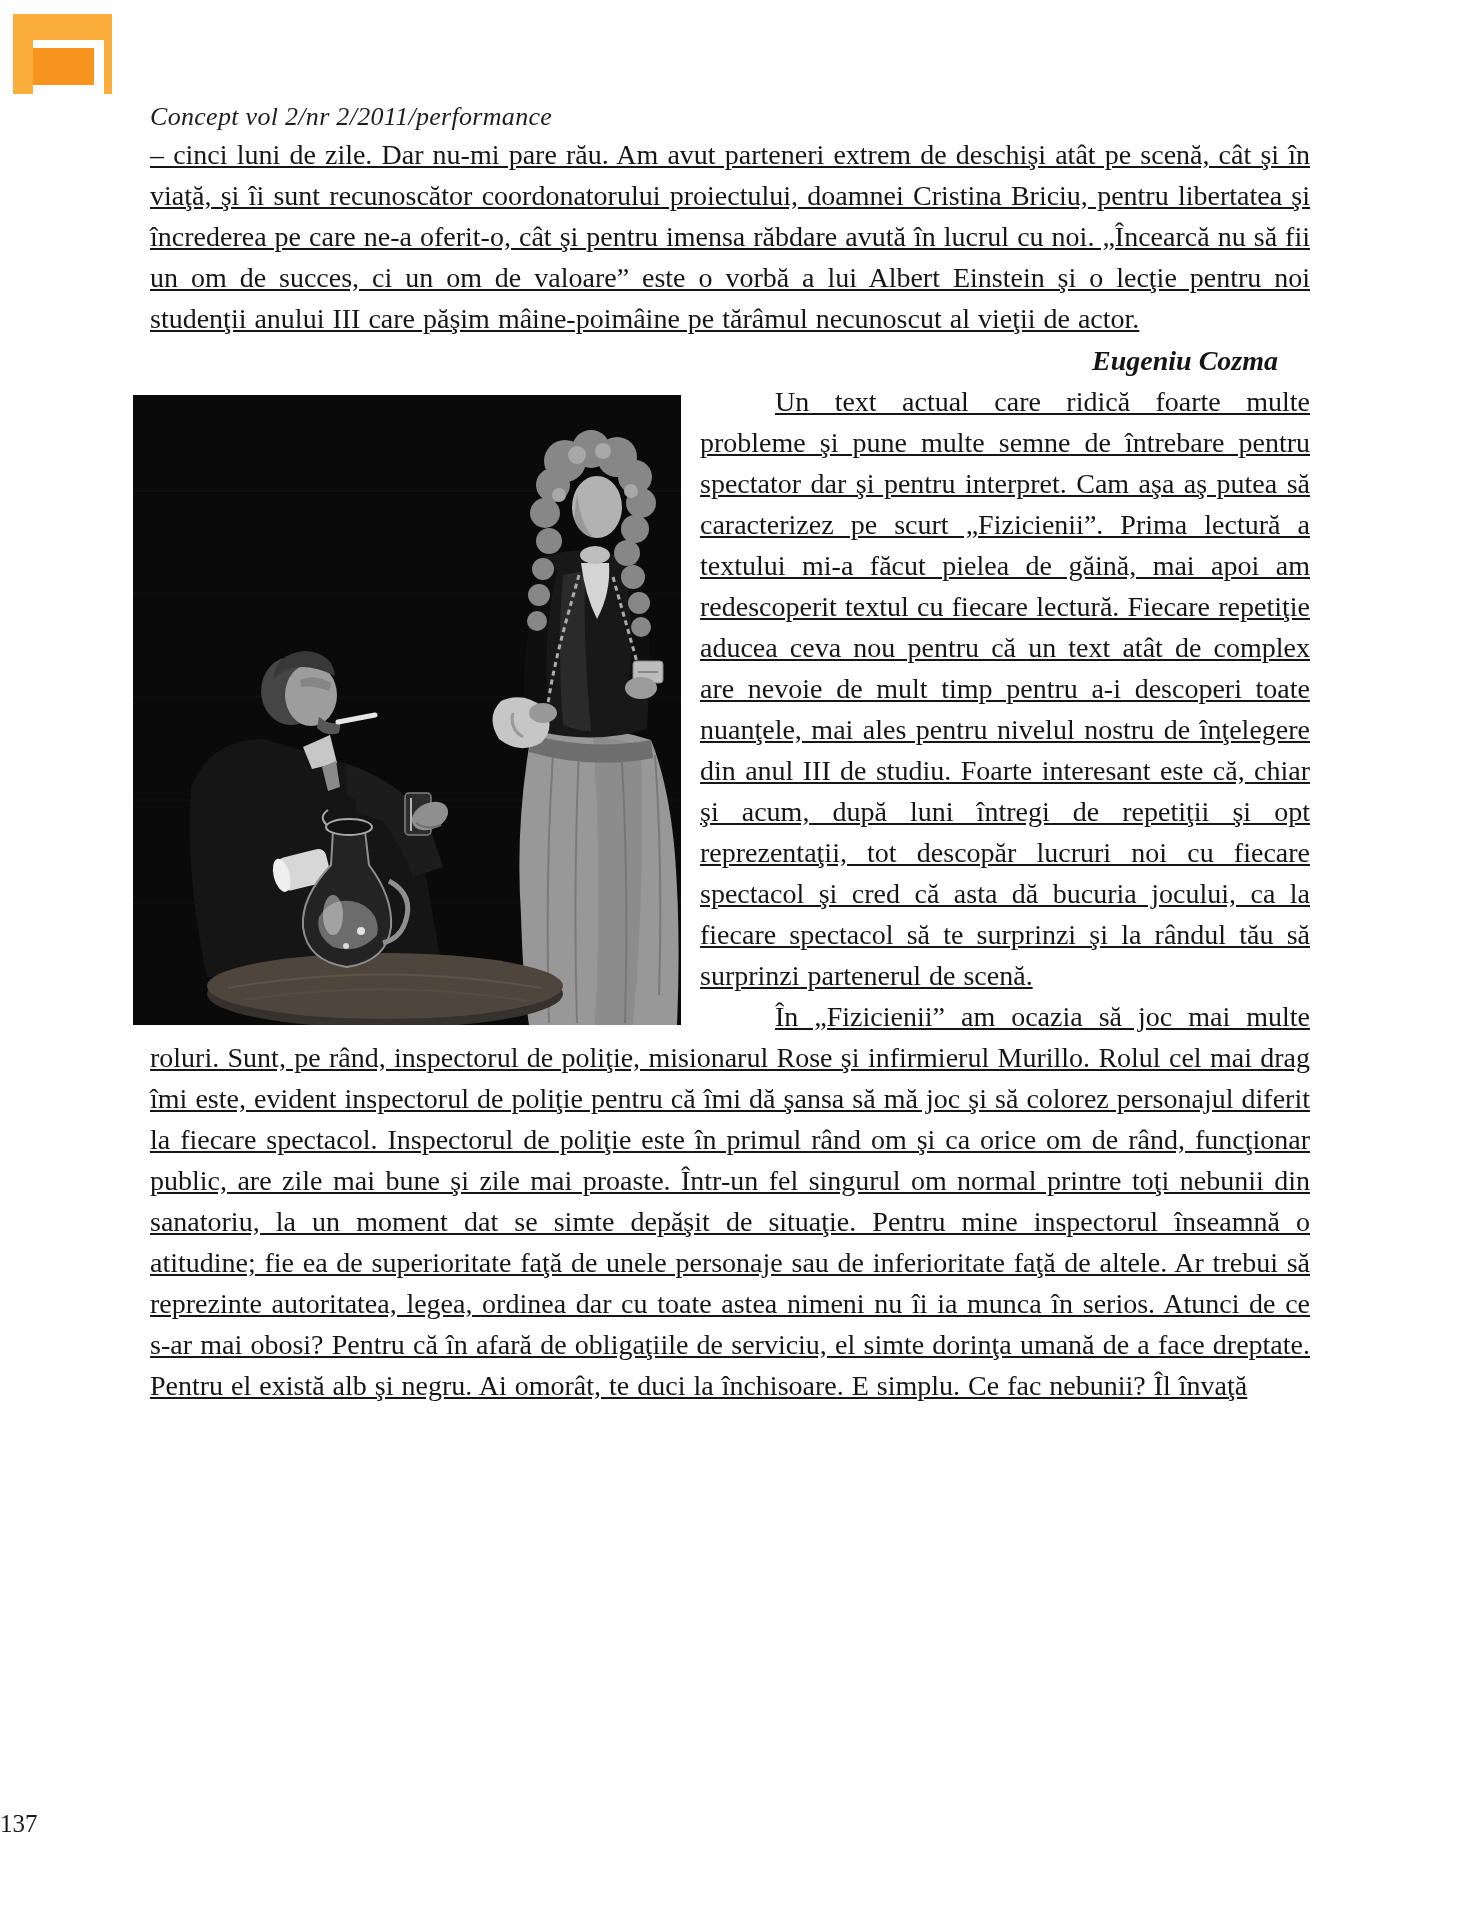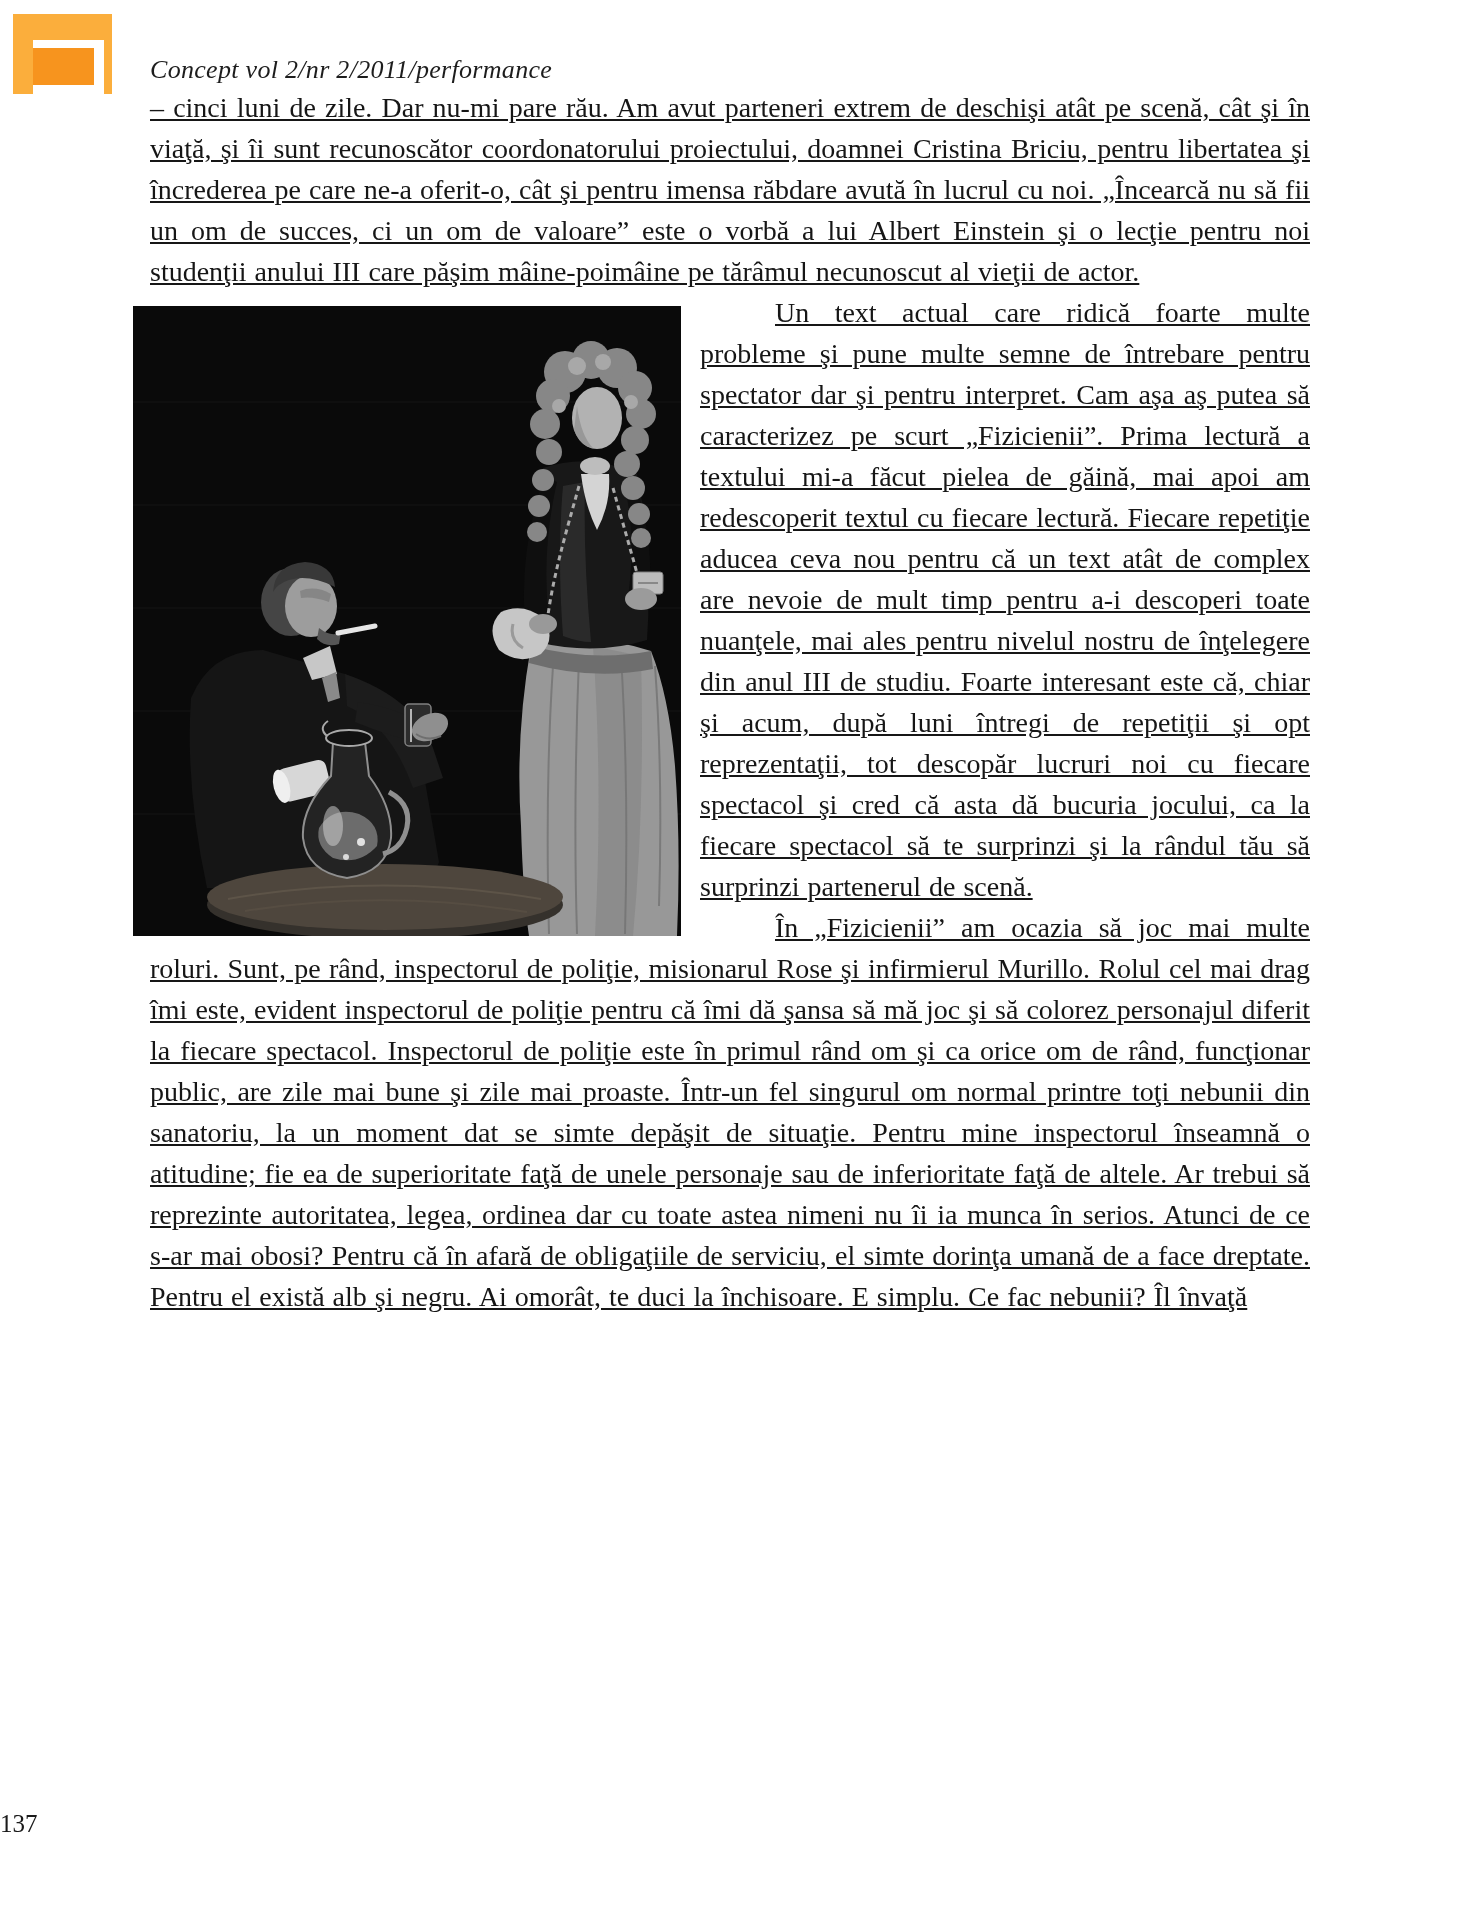--- a/index.html
+++ b/index.html
@@ -23,21 +23,21 @@
     height: 80px;
   }
   .content {
     position: absolute;
     left: 150px;
     top: 0;
     width: 1160px;
   }
   .content::after { content: ""; display: block; clear: both; }
   .journal-header {
-    margin-top: 53px;
+    margin-top: 100px;
     font-style: italic;
     font-size: 26px;
     line-height: 34px;
     letter-spacing: 0.3px;
     color: #1d1d1d;
   }
   p.body-text {
     margin: 0;
     font-size: 28px;
     line-height: 41px;
@@ -91,20 +91,21 @@
   <path d="M0 0 H99 V80 H91 V26 H20 V80 H0 Z" fill="#FBAE3C"></path>
   <rect x="20" y="34" width="61" height="37" fill="#F7941E"></rect>
 </svg>
 
 <div class="content">
 
   <div class="journal-header">Concept vol 2/nr 2/2011/performance</div>
 
   <p class="body-text para1">– cinci luni de zile. Dar nu-mi pare rău. Am avut parteneri extrem de deschişi atât pe scenă, cât şi în viaţă, şi îi sunt recunoscător coordonatorului proiectului, doamnei Cristina Briciu, pentru libertatea şi încrederea pe care ne-a oferit-o, cât şi pentru imensa răbdare avută în lucrul cu noi. „Încearcă nu să fii un om de succes, ci un om de valoare” este o vorbă a lui Albert Einstein şi o lecţie pentru noi studenţii anului III care păşim mâine-poimâine pe tărâmul necunoscut al vieţii de actor.</p>
 
+  <div class="author-sign author1">Eugeniu Cozma</div>
 
   <div class="photo-frame">
     <svg class="photo-svg" viewBox="0 0 548 630" preserveAspectRatio="none" aria-hidden="true">
       <rect width="548" height="630" fill="#0a0a0a"></rect>
       <g opacity="0.3" stroke="#2d2d2d" stroke-width="1">
         <line x1="0" y1="96" x2="548" y2="96"></line>
         <line x1="0" y1="199" x2="548" y2="199"></line>
         <line x1="0" y1="302" x2="548" y2="302"></line>
         <line x1="0" y1="405" x2="548" y2="405"></line>
         <line x1="0" y1="508" x2="548" y2="508"></line>

